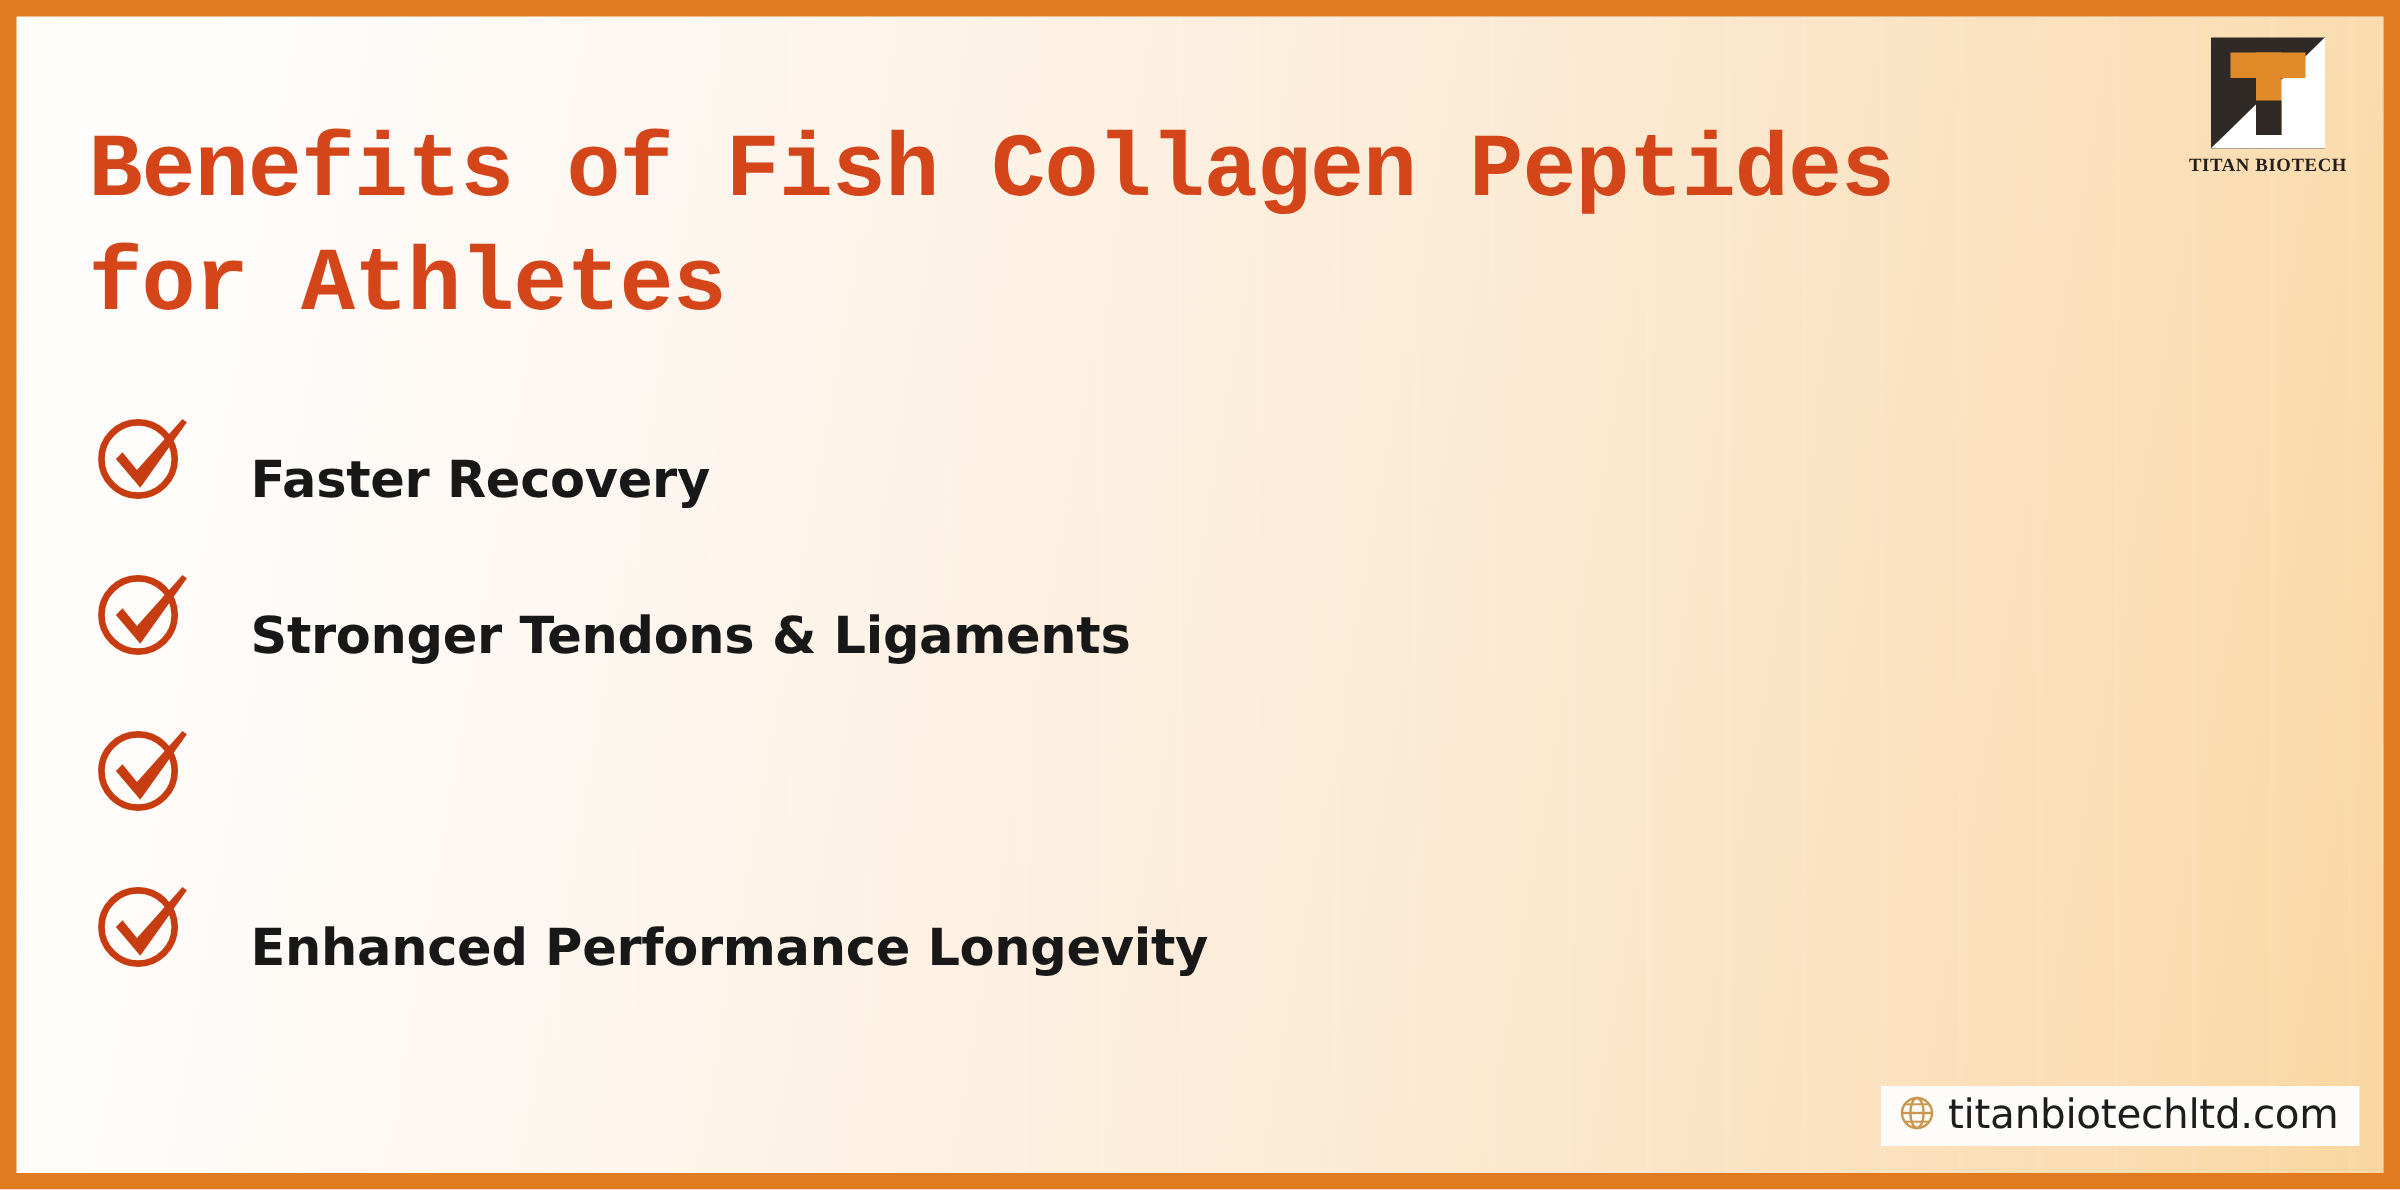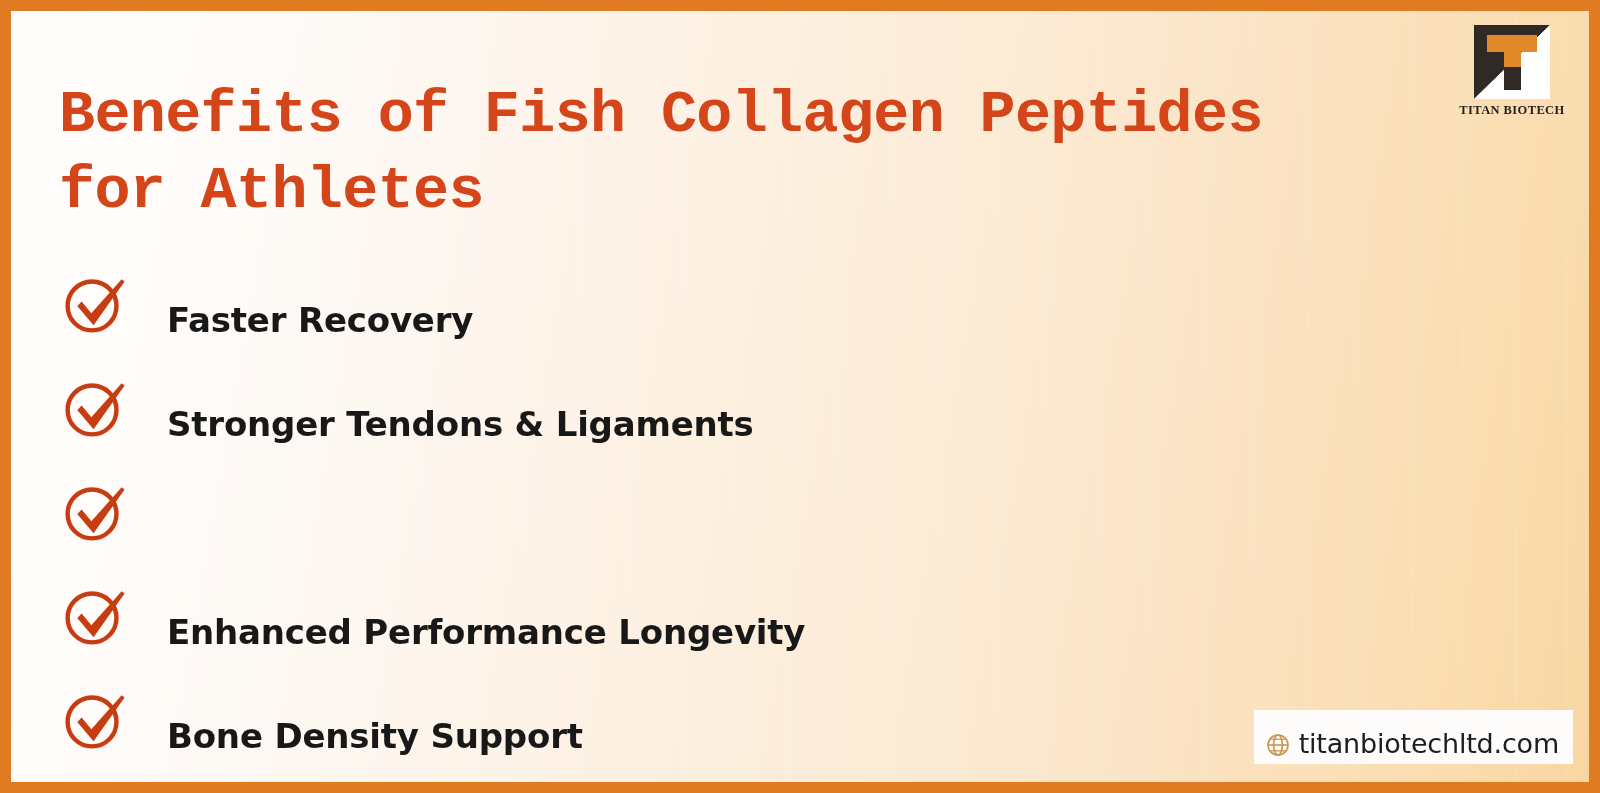--- a/index.html
+++ b/index.html
@@ -152,23 +152,23 @@
     color: #181818;
     white-space: nowrap;
   }
 
   
   .site-chip {
     position: absolute;
     right: 16px;
     bottom: 18px;
     background: #fdfcfa;
-    padding: 20px 14px 7px 12px;
+    padding: 6px 14px 7px 12px;
     display: flex;
-    align-items: flex-end;
+    align-items: flex-start;
     gap: 9px;
   }
   .globe-icon { display: block; }
   .site-url {
     font-family: "DejaVu Sans", sans-serif;
     font-size: 27px;
     color: #1d1d1d;
     letter-spacing: -0.2px;
     line-height: 1;
   }
@@ -229,29 +229,20 @@
     <div class="benefit-row">
       <span class="check-icon">
         <svg viewBox="0 0 100 100" width="76" height="74" aria-hidden="true">
           <circle cx="46" cy="54" r="33" fill="none" stroke="#c83c12" stroke-width="6"></circle>
           <path d="M26 54 L32 48 L45 64 L86 18 L90 21 L48 80 Z" fill="#c83c12"></path>
         </svg>
       </span>
       <span class="benefit-label">Enhanced Performance Longevity</span>
     </div>
 
-    <div class="benefit-row">
-      <span class="check-icon">
-        <svg viewBox="0 0 100 100" width="76" height="74" aria-hidden="true">
-          <circle cx="46" cy="54" r="33" fill="none" stroke="#c83c12" stroke-width="6"></circle>
-          <path d="M26 54 L32 48 L45 64 L86 18 L90 21 L48 80 Z" fill="#c83c12"></path>
-        </svg>
-      </span>
-      <span class="benefit-label">Bone Density Support</span>
-    </div>
 
   </div>
 
   <div class="site-chip">
     <span class="globe-icon-wrap">
       <svg class="globe-icon" viewBox="0 0 24 24" width="24" height="24" aria-hidden="true">
         <circle cx="12" cy="12" r="10" fill="none" stroke="#c9974f" stroke-width="1.6"></circle>
         <ellipse cx="12" cy="12" rx="4.4" ry="10" fill="none" stroke="#c9974f" stroke-width="1.6"></ellipse>
         <line x1="2" y1="12" x2="22" y2="12" stroke="#c9974f" stroke-width="1.6"></line>
         <line x1="4" y1="6.2" x2="20" y2="6.2" stroke="#c9974f" stroke-width="1.3"></line>

